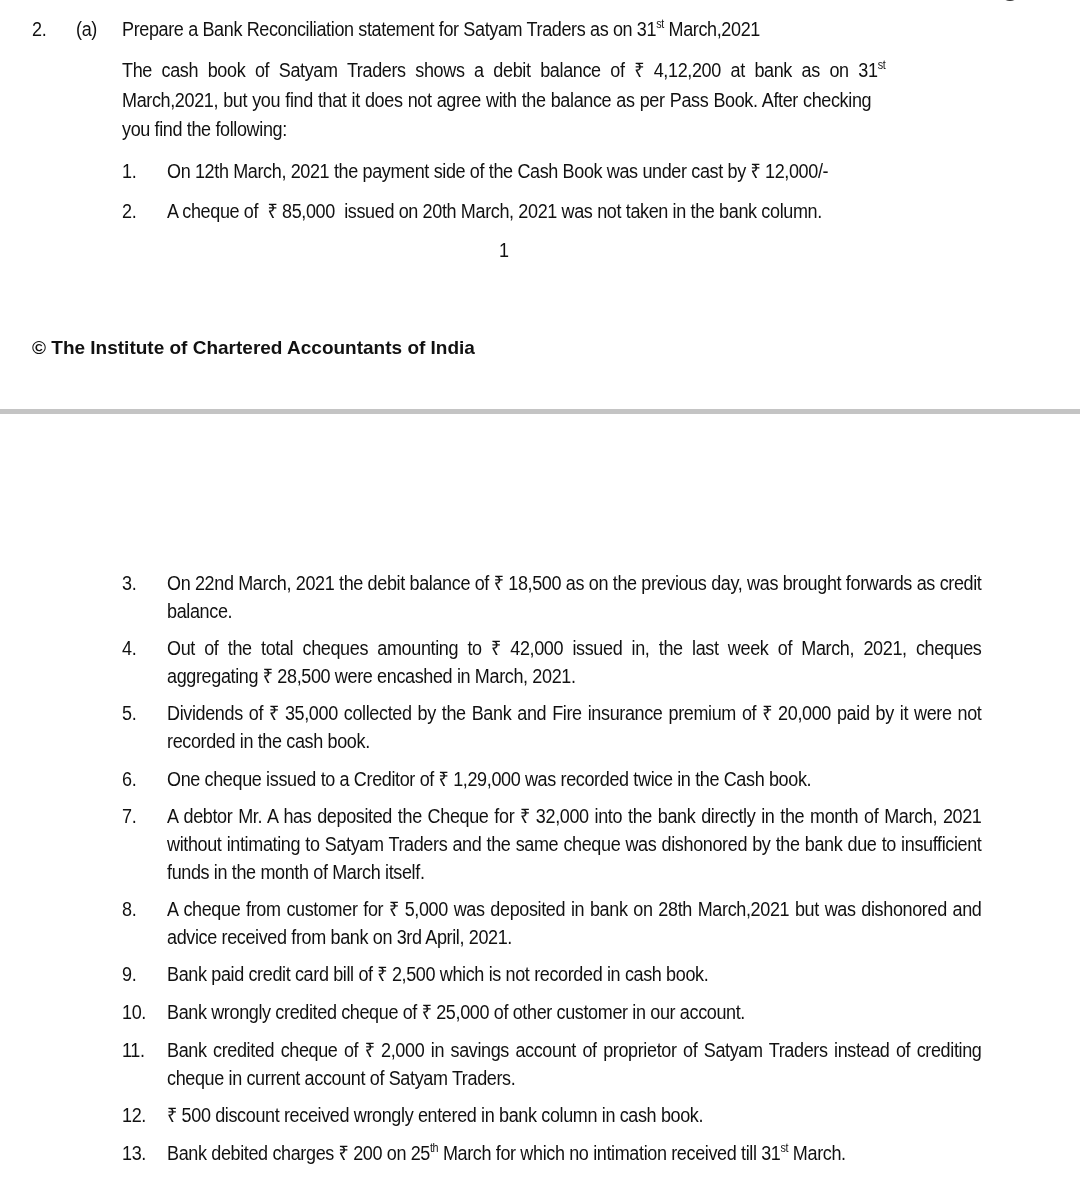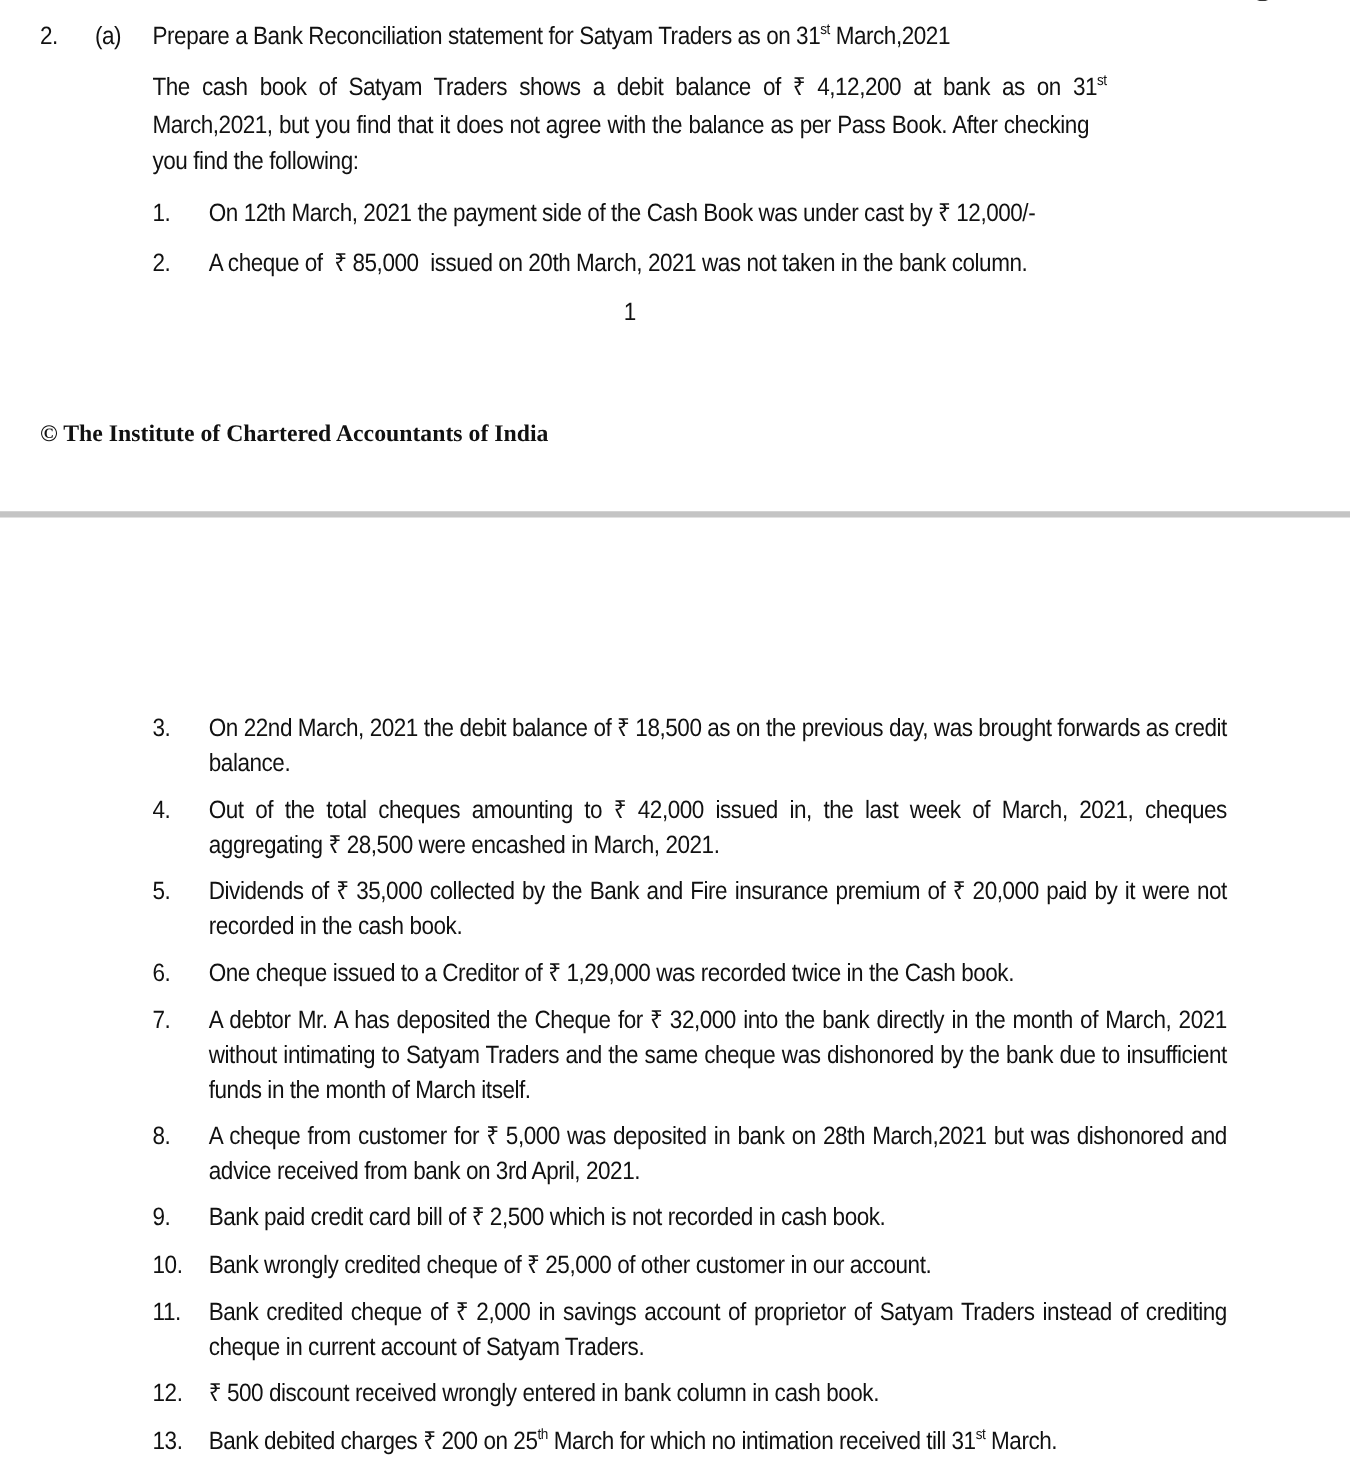--- a/index.html
+++ b/index.html
@@ -3,21 +3,21 @@
 <meta charset="utf-8">
 <style>
   html, body { margin:0; padding:0; background:#fff; }
   body { width:1080px; height:1179px; position:relative; overflow:hidden; font-family:"Liberation Sans", sans-serif; color:#111; }
   .abs { position:absolute; }
   .txt { font-size:20px; line-height:28px; letter-spacing:-0.4px; transform:scaleX(0.9); transform-origin:left top; }
   .just { text-align:justify; text-align-last:left; }
   sup { font-size:12px; line-height:0; vertical-align:8px; }
   .corner { left:1000px; top:-14px; width:20px; height:14px; border-bottom:1px solid #333; border-radius:0 0 10px 10px; }
   .divider { left:0; top:409px; width:1080px; height:5px; background:#c4c4c4; }
-  .footer { left:32px; top:336px; font-family:Liberation Serif, serif; font-weight:bold; font-size:19px; line-height:24px; }
+  .footer { left:32px; top:336px; font-family:Liberation Sans, sans-serif; font-weight:bold; font-size:19px; line-height:24px; }
   .num { width:40px; }
   .item { width:905px; }
 </style>
 </head>
 <body>
 
 <div class="abs corner"></div>
 
 <div class="abs txt" style="left:32px; top:15px;">2.</div>
 <div class="abs txt" style="left:76px; top:15px;">(a)</div>

